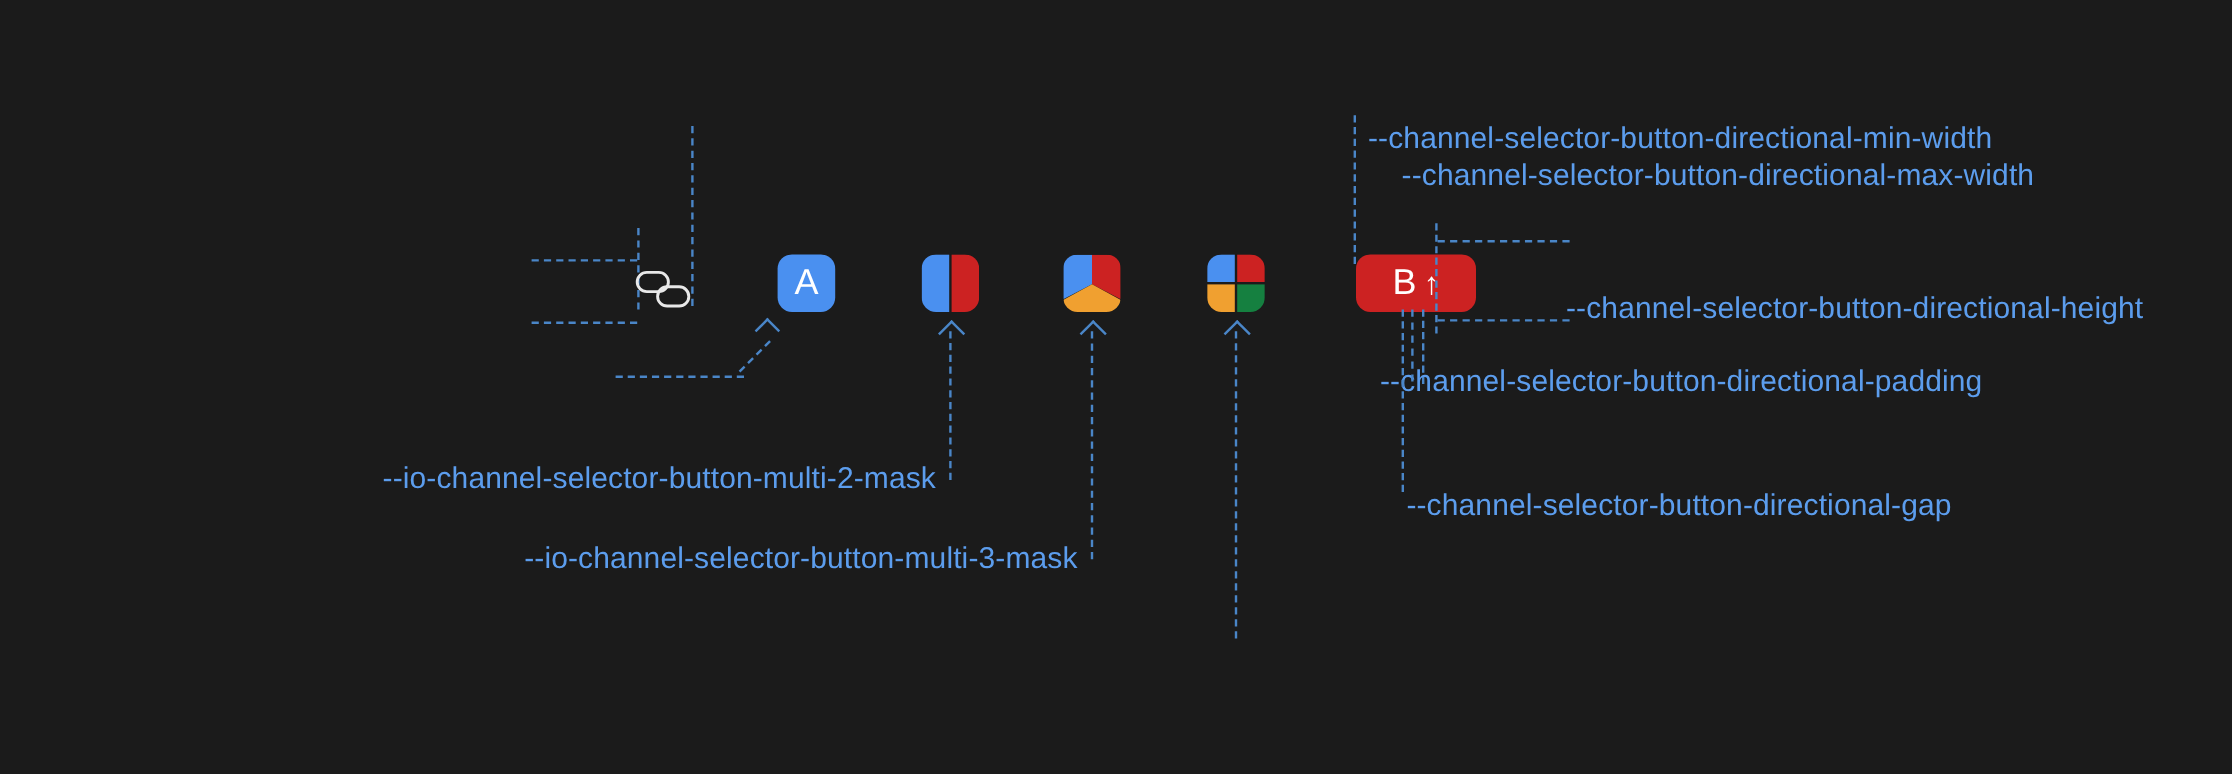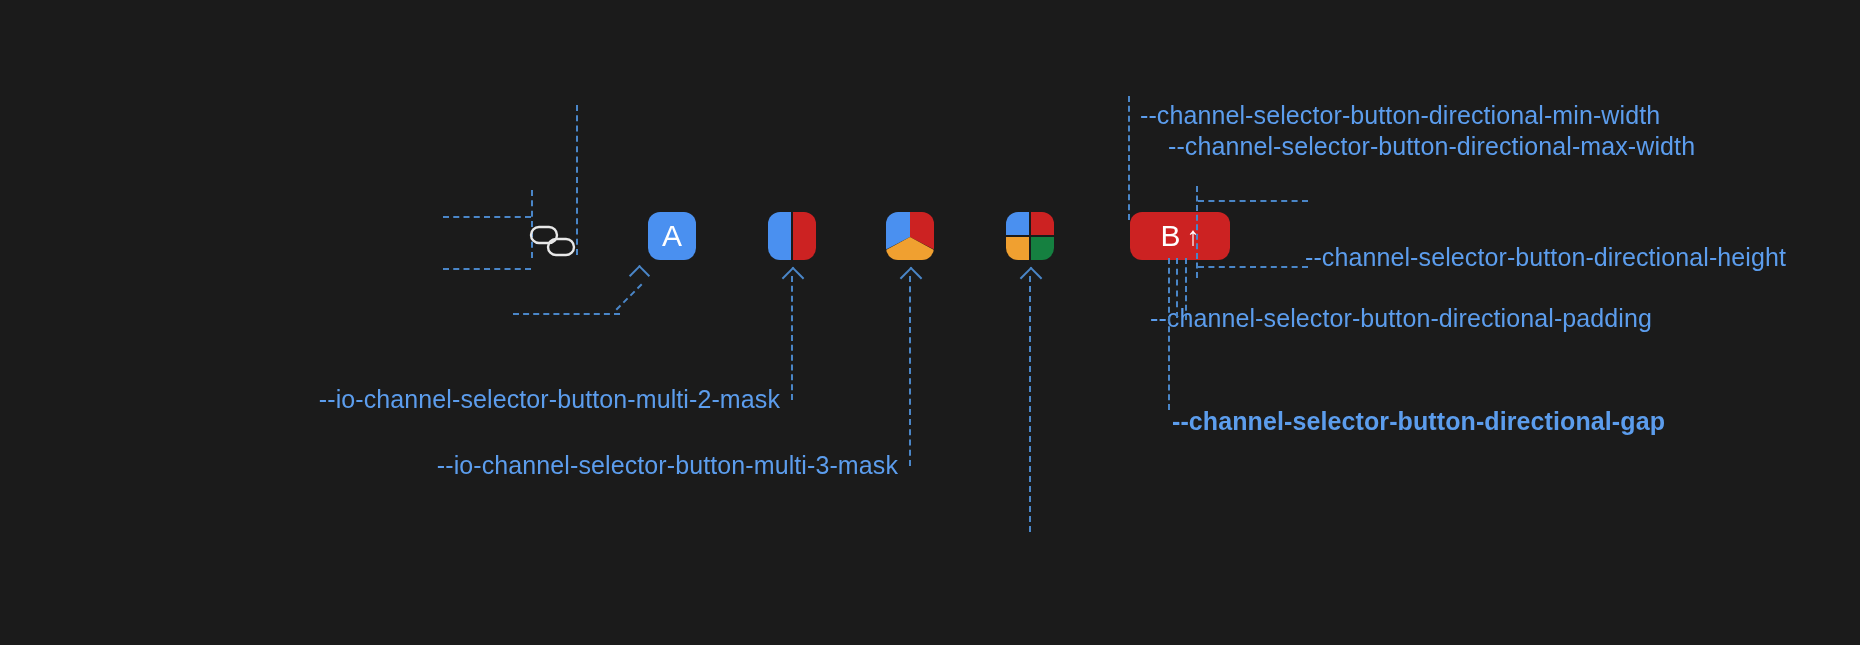--- a/index.html
+++ b/index.html
@@ -193,15 +193,15 @@
   <div class="dash-v" style="left:1196px; top:186px; height:92px;"></div>
   <div class="dash-h" style="left:1198px; top:200px; width:110px;"></div>
   <div class="dash-h" style="left:1198px; top:266px; width:110px;"></div>
   <div class="lbl" style="left:1305px; top:230px;margin-top:12px;">--channel-selector-button-directional-height</div>
 
   <div class="dash-v" style="left:1185px; top:258px; height:62px;"></div>
   <div class="lbl" style="left:1150px; top:303px;">--channel-selector-button-directional-padding</div>
 
   <div class="dash-v" style="left:1168px; top:258px; height:152px;"></div>
   <div class="dash-v" style="left:1176px; top:258px; height:60px;"></div>
-  <div class="lbl" style="left:1172px; top:406px;font-weight:bold;">--channel-selector-button-directional-gap</div>
+  <div class="lbl" style="left:1172px; top:406px;">--channel-selector-button-directional-gap</div>
 
 </div>
 
 </body></html>

